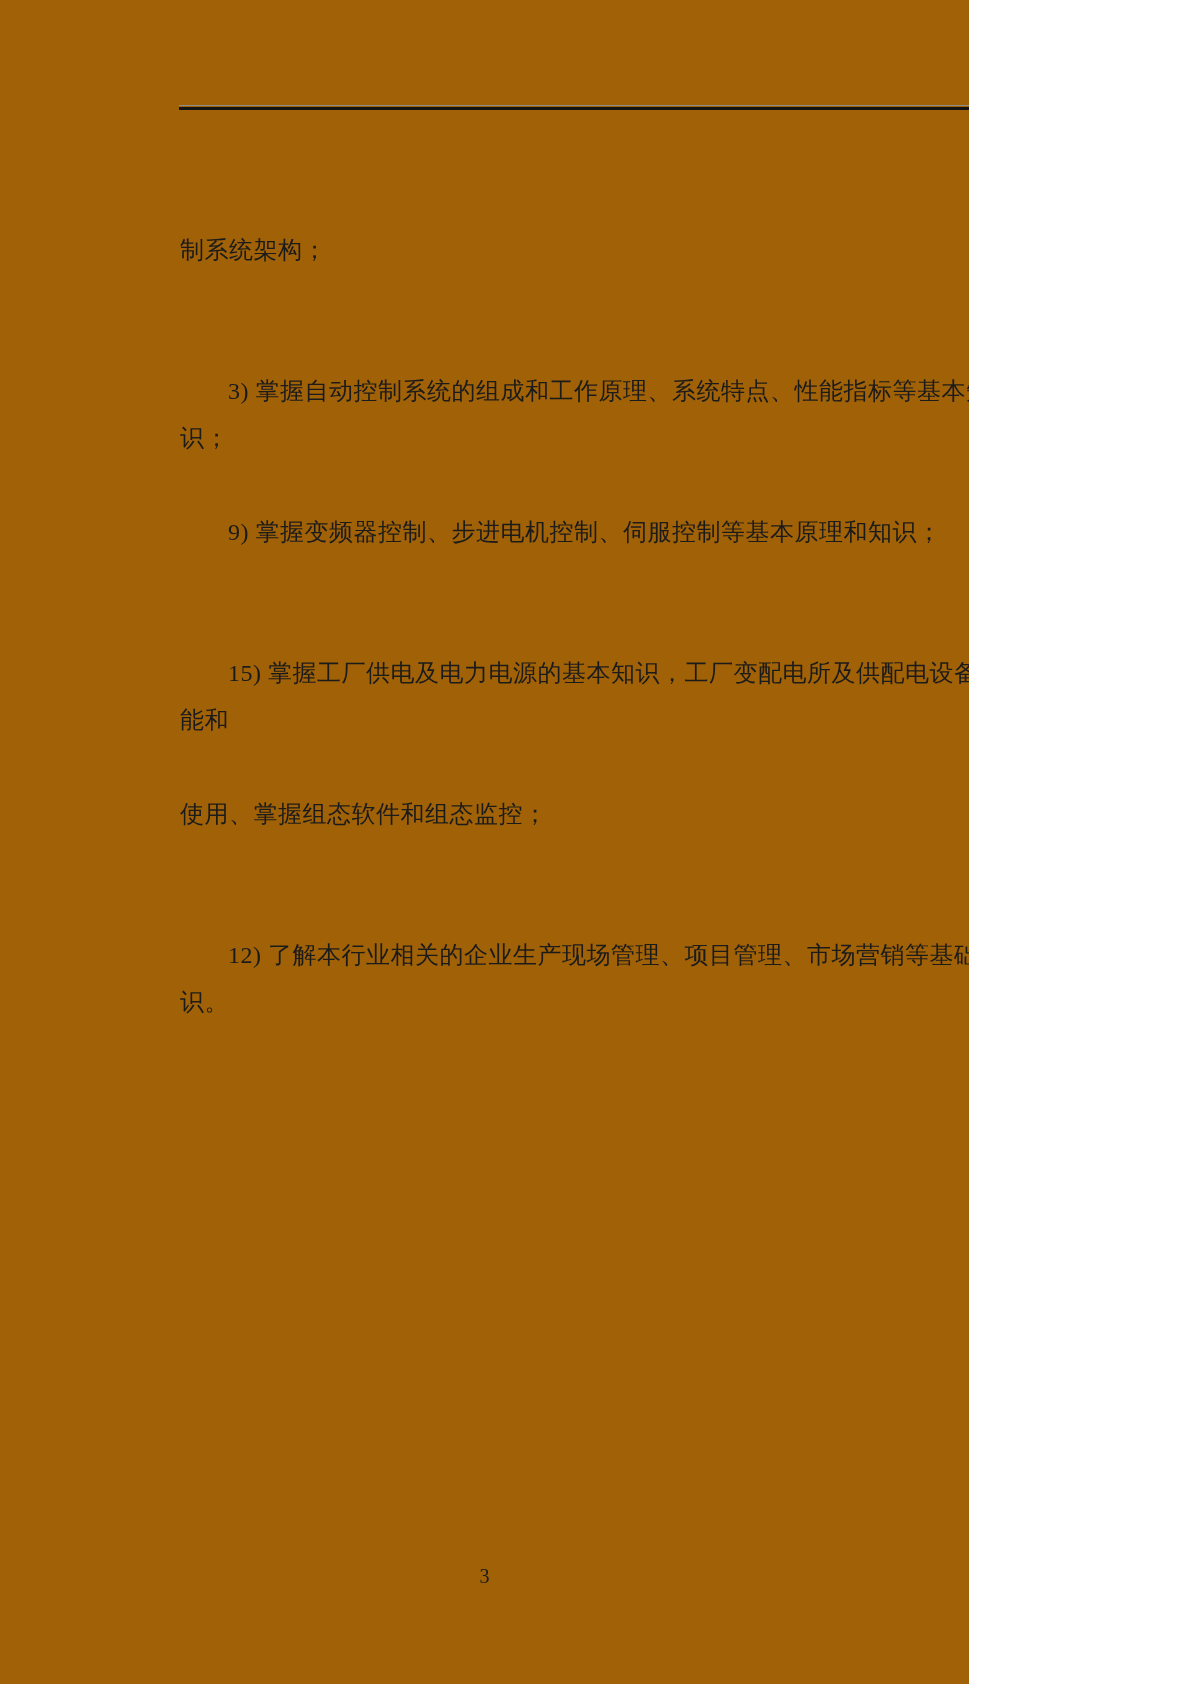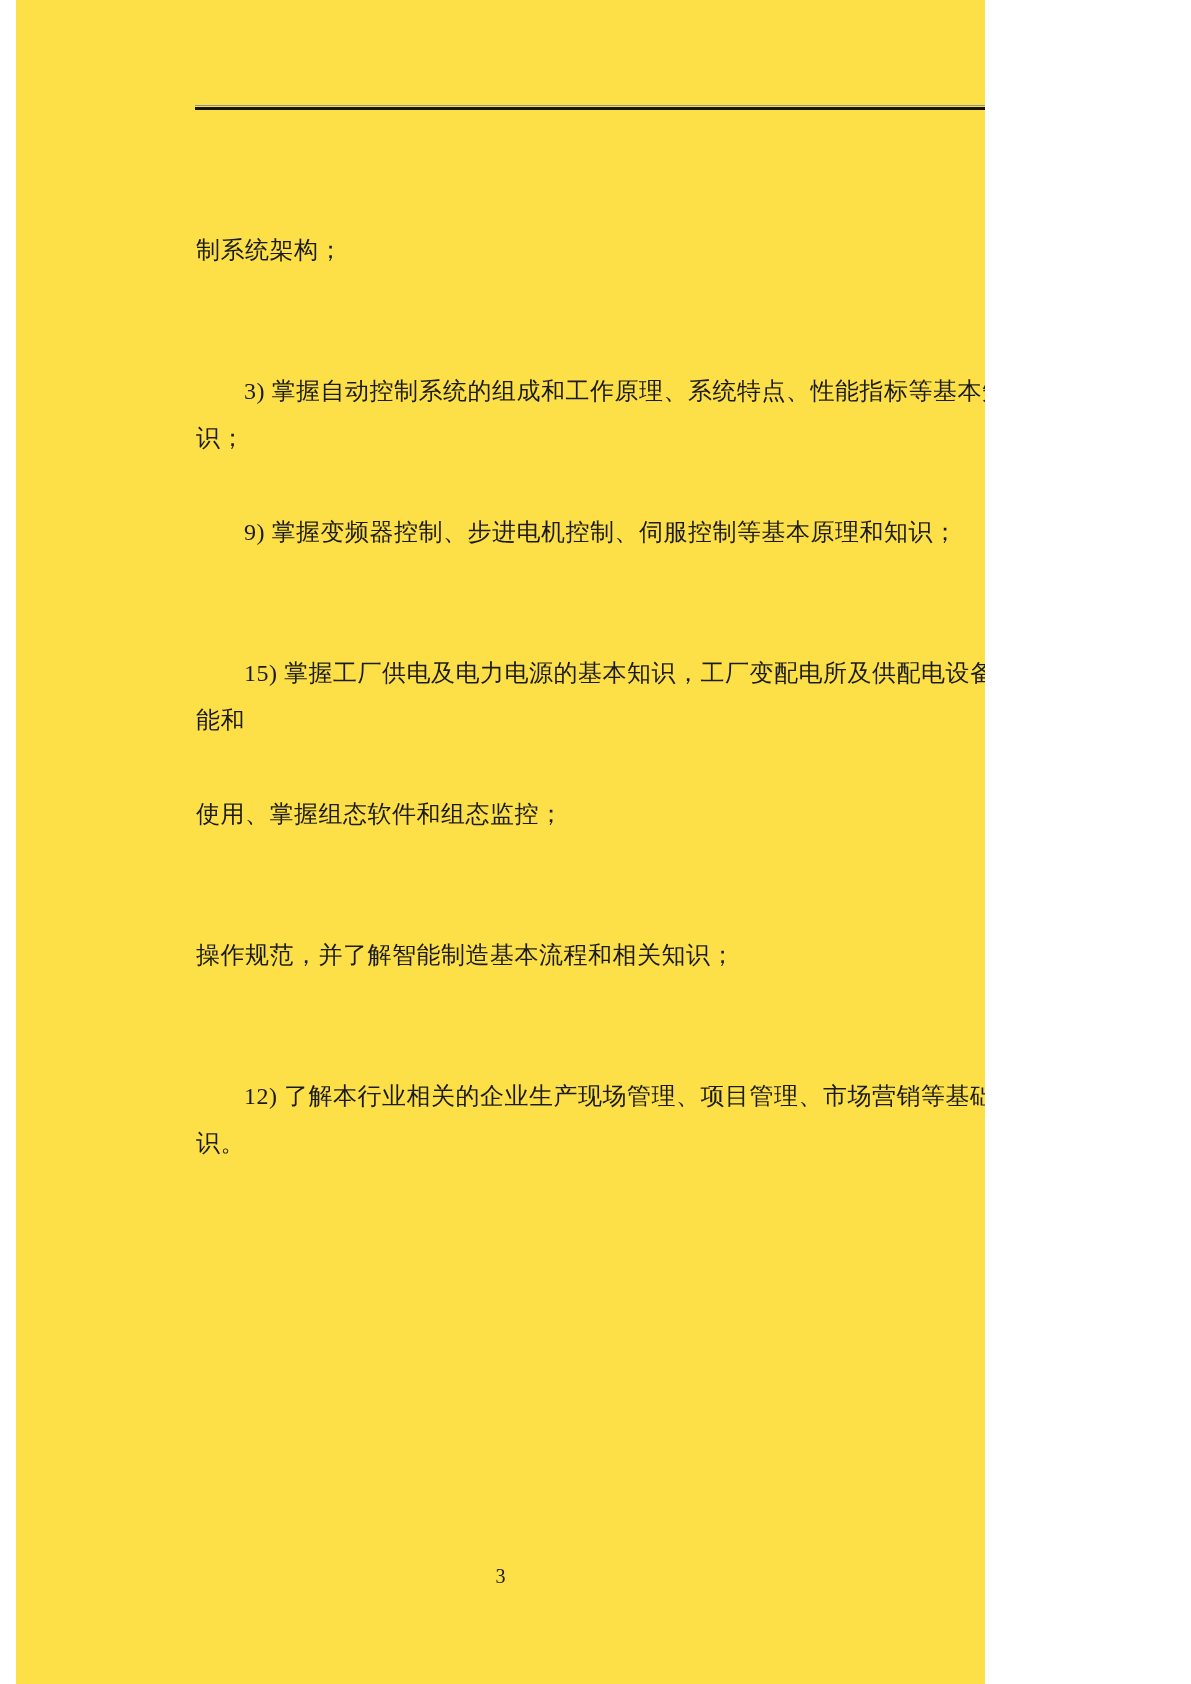--- a/index.html
+++ b/index.html
@@ -4,25 +4,24 @@
 <style>
   html, body {
     margin: 0;
     padding: 0;
     background: #ffffff;
   }
   .page {
     position: relative;
     width: 969px;
     height: 1684px;
-    background: #fde047;
+    background: #a16207;
     overflow: hidden;
     font-family: "Liberation Serif", "DejaVu Serif", serif;
     color: #1b1b1b;
-    margin-left: 16px;
   }
   
   .header-rule {
     position: absolute;
     left: 179px;
     top: 105px;
     width: 834px;
     height: 1px;
     border-top: 1px solid #8e8e8e;
     border-bottom: 3px solid #141414;
@@ -61,21 +60,20 @@
 <div class="page">
 
   <div class="header-rule"></div>
 
   <div class="doc-body">
     <div class="line">制系统架构；</div>
     <div class="line indent">3) 掌握自动控制系统的组成和工作原理、系统特点、性能指标等基本知识；</div>
     <div class="line indent">9) 掌握变频器控制、步进电机控制、伺服控制等基本原理和知识；</div>
     <div class="line indent">15) 掌握工厂供电及电力电源的基本知识，工厂变配电所及供配电设备功能和</div>
     <div class="line">使用、掌握组态软件和组态监控；</div>
-    <div class="line">操作规范，并了解智能制造基本流程和相关知识；</div>
     <div class="line indent">12) 了解本行业相关的企业生产现场管理、项目管理、市场营销等基础知识。</div>
     
     
     
     
     
     
     
     
     

